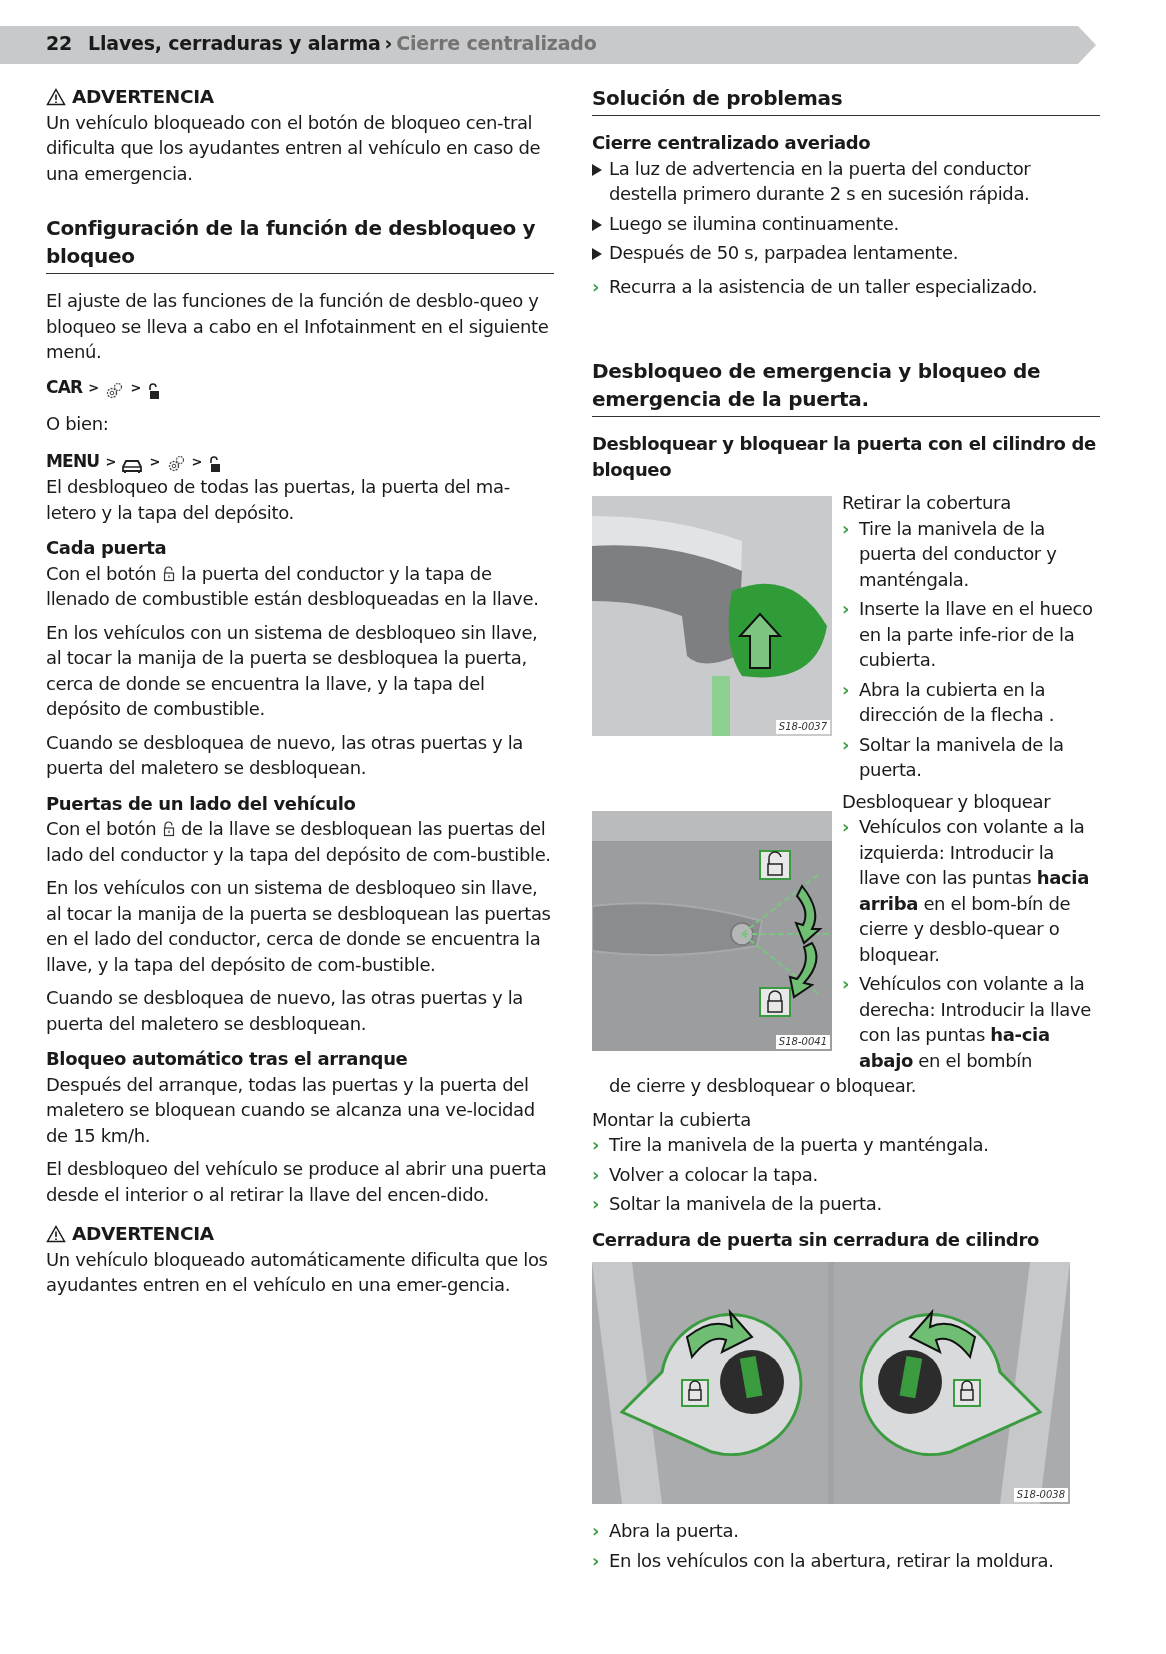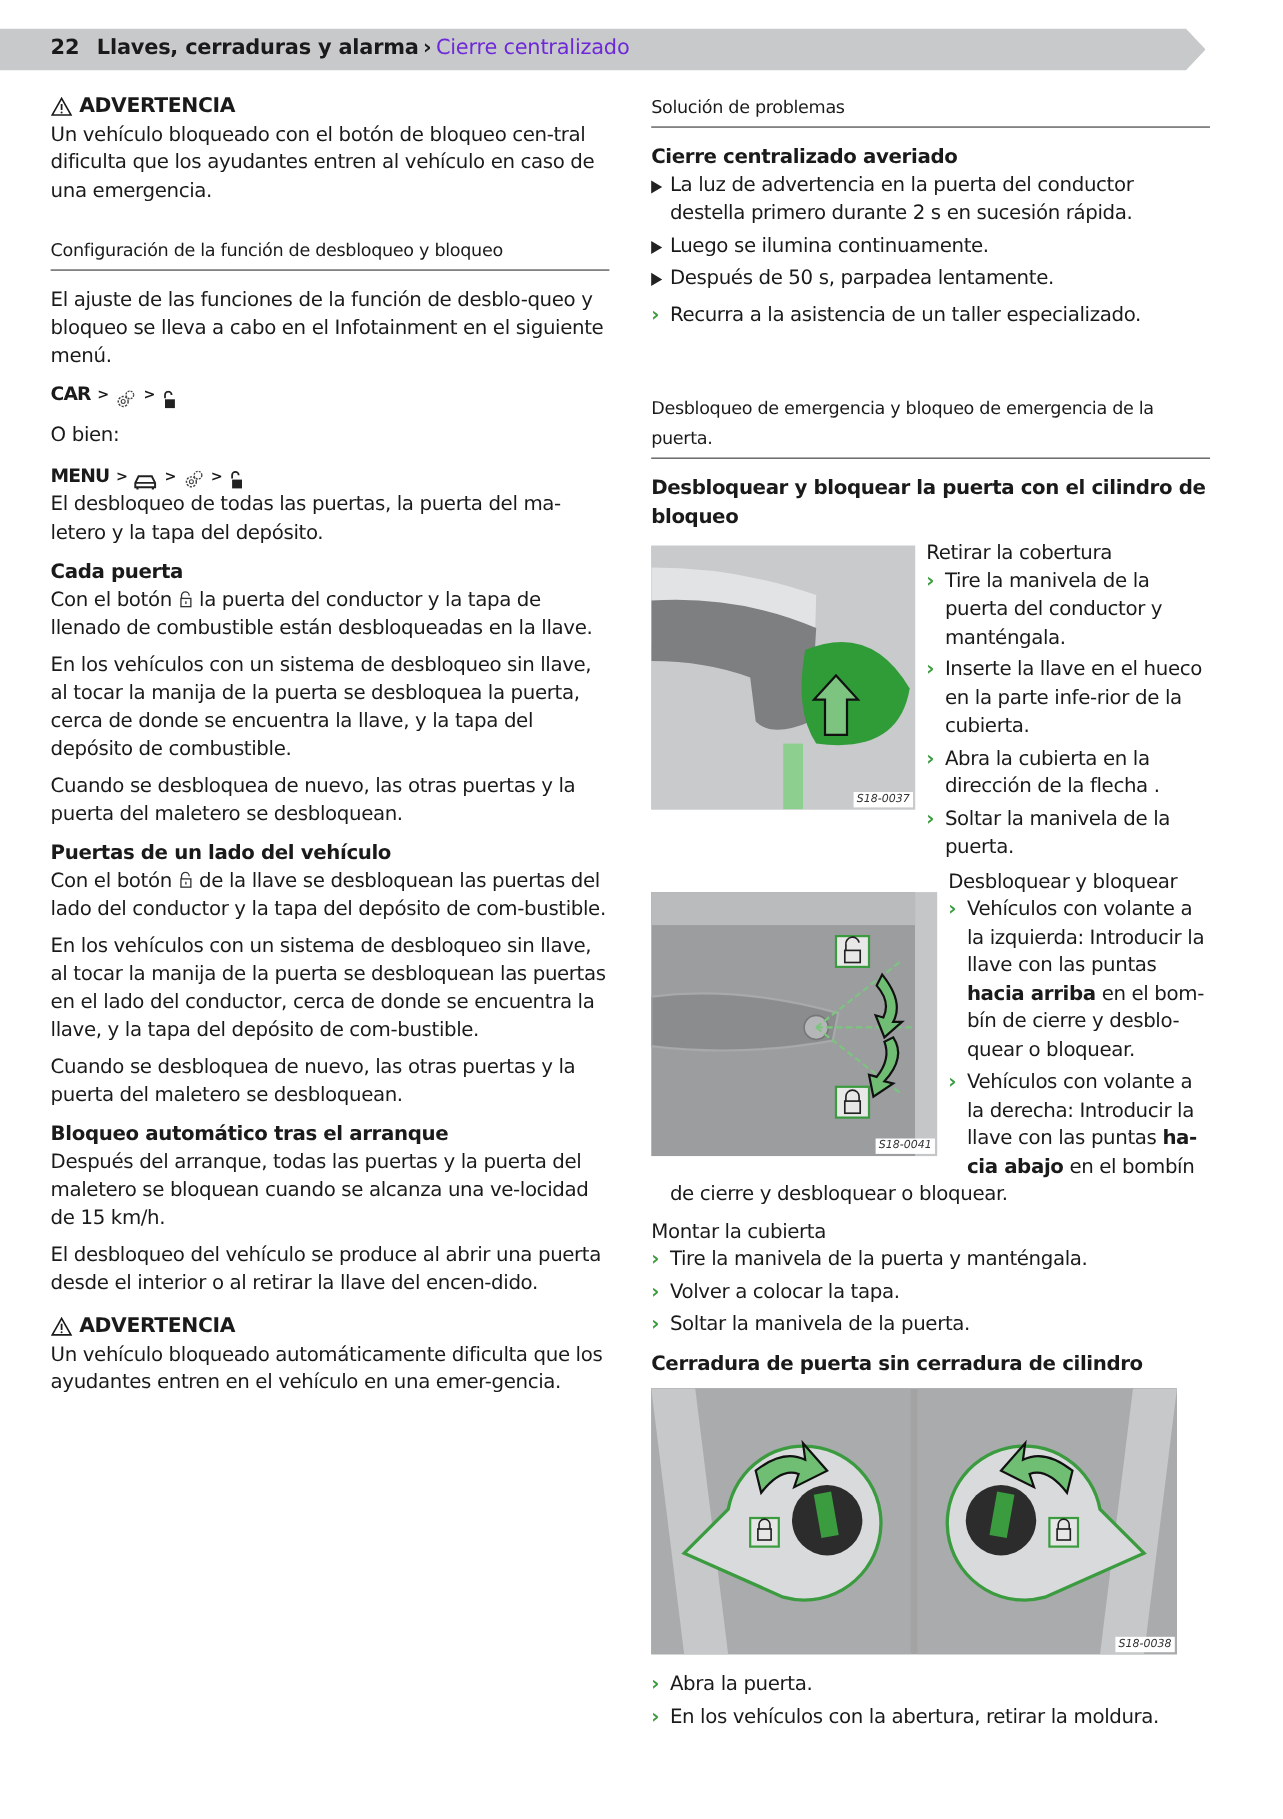--- a/index.html
+++ b/index.html
@@ -4,29 +4,29 @@
 <style>
   * { box-sizing: border-box; margin: 0; padding: 0; }
   html, body { width: 1166px; height: 1654px; background: #ffffff; }
   body { position: relative; font-family: "DejaVu Sans", "Liberation Sans", sans-serif; color: #1a1a1a; overflow: hidden; }
 
   .header-bar { position: absolute; left: 0; top: 26px; width: 1096px; height: 38px; }
   .header-bar svg { position: absolute; left: 0; top: 0; }
   .header-text { position: absolute; left: 46px; top: 32px; font-size: 19px; font-weight: bold; white-space: nowrap; letter-spacing: -0.2px; }
   .header-text .pg { margin-right: 16px; }
   .header-text .sep { margin: 0 4px; }
-  .header-text .green { color: #6d28d9; font-weight: normal; }
+  .header-text .green { color: #737373; font-weight: bold; }
 
   .col { position: absolute; top: 84px; font-size: 18px; line-height: 25.5px; letter-spacing: -0.35px; }
   .col-left { left: 46px; width: 508px; }
   .col-right { left: 592px; width: 508px; }
 
   .warn-title { font-weight: bold; font-size: 18.5px; display: flex; align-items: center; gap: 6px; }
   .warn-icon { width: 20px; height: 18px; display: inline-block; }
-  .h2 { font-weight: normal; font-size: 16px; line-height: 28px; border-bottom: 1.5px solid #333; padding-bottom: 3px; letter-spacing: -0.3px; }
+  .h2 { font-weight: bold; font-size: 20px; line-height: 28px; border-bottom: 1.5px solid #333; padding-bottom: 3px; letter-spacing: -0.3px; }
   .h3 { font-weight: bold; font-size: 18px; line-height: 25.5px; }
   p { margin: 0; }
   .mt8 { margin-top: 8px; }
   .mt10 { margin-top: 10px; }
   .mt14 { margin-top: 14px; }
   .mt40 { margin-top: 28px; }
   .mt60 { margin-top: 58px; }
 
   .menu-path { display: flex; align-items: flex-end; gap: 6px; font-weight: bold; font-size: 17px; letter-spacing: -0.8px; height: 28px; }
   .menu-path .gt { font-size: 13px; font-weight: bold; }
@@ -180,21 +180,21 @@
       <ul class="chev-list">
         <li style="margin-top:0"><span class="chev-bullet">›</span><span>Tire la manivela de la puerta del conductor y manténgala.</span></li>
         <li><span class="chev-bullet">›</span><span>Inserte la llave en el hueco en la parte infe-rior de la cubierta.</span></li>
         <li><span class="chev-bullet">›</span><span>Abra la cubierta en la dirección de la flecha .</span></li>
         <li><span class="chev-bullet">›</span><span>Soltar la manivela de la puerta.</span></li>
       </ul>
     </div>
   </div>
 
   <div class="fig-row" style="margin-top:6px;">
-    <div class="fig" style="width:260px;height:240px;flex:none;margin-top:22px;">
+    <div class="fig" style="width:240px;height:240px;flex:none;margin-top:22px;">
       <svg width="240" height="240" viewBox="0 0 240 240">
         <rect width="240" height="240" fill="#9b9d9f"></rect>
         <rect width="240" height="30" fill="#b9bbbc"></rect>
         <path d="M0 95 Q80 85 170 110 L165 135 Q80 150 0 140 Z" fill="#8a8c8e" stroke="#a7a9aa" stroke-width="2"></path>
         <circle cx="150" cy="123" r="11" fill="#b4b6b7" stroke="#777" stroke-width="1.5"></circle>
         <line x1="150" y1="123" x2="228" y2="62" stroke="#7cc47f" stroke-width="2" stroke-dasharray="6 3"></line>
         <line x1="150" y1="123" x2="240" y2="123" stroke="#7cc47f" stroke-width="2" stroke-dasharray="6 3"></line>
         <line x1="150" y1="123" x2="228" y2="184" stroke="#7cc47f" stroke-width="2" stroke-dasharray="6 3"></line>
         <rect x="168" y="40" width="30" height="28" fill="#e8e8e8" stroke="#3a9b3f" stroke-width="2"></rect>
         <path d="M177 53 V48 A6 6 0 0 1 189 46" fill="none" stroke="#222" stroke-width="1.5"></path>

